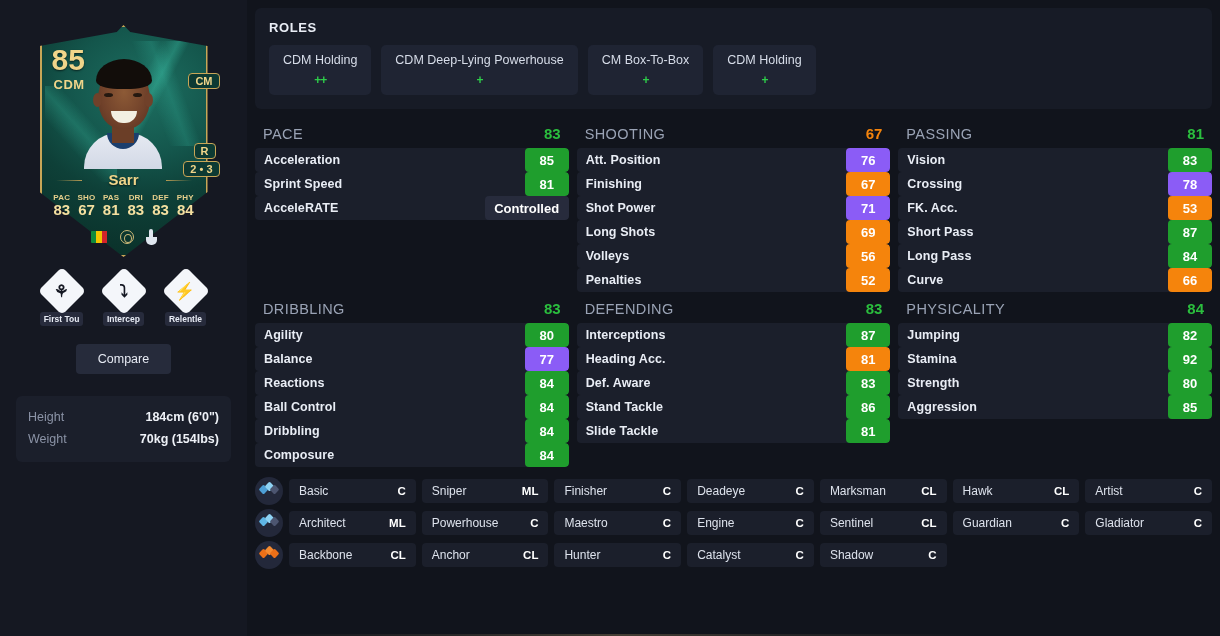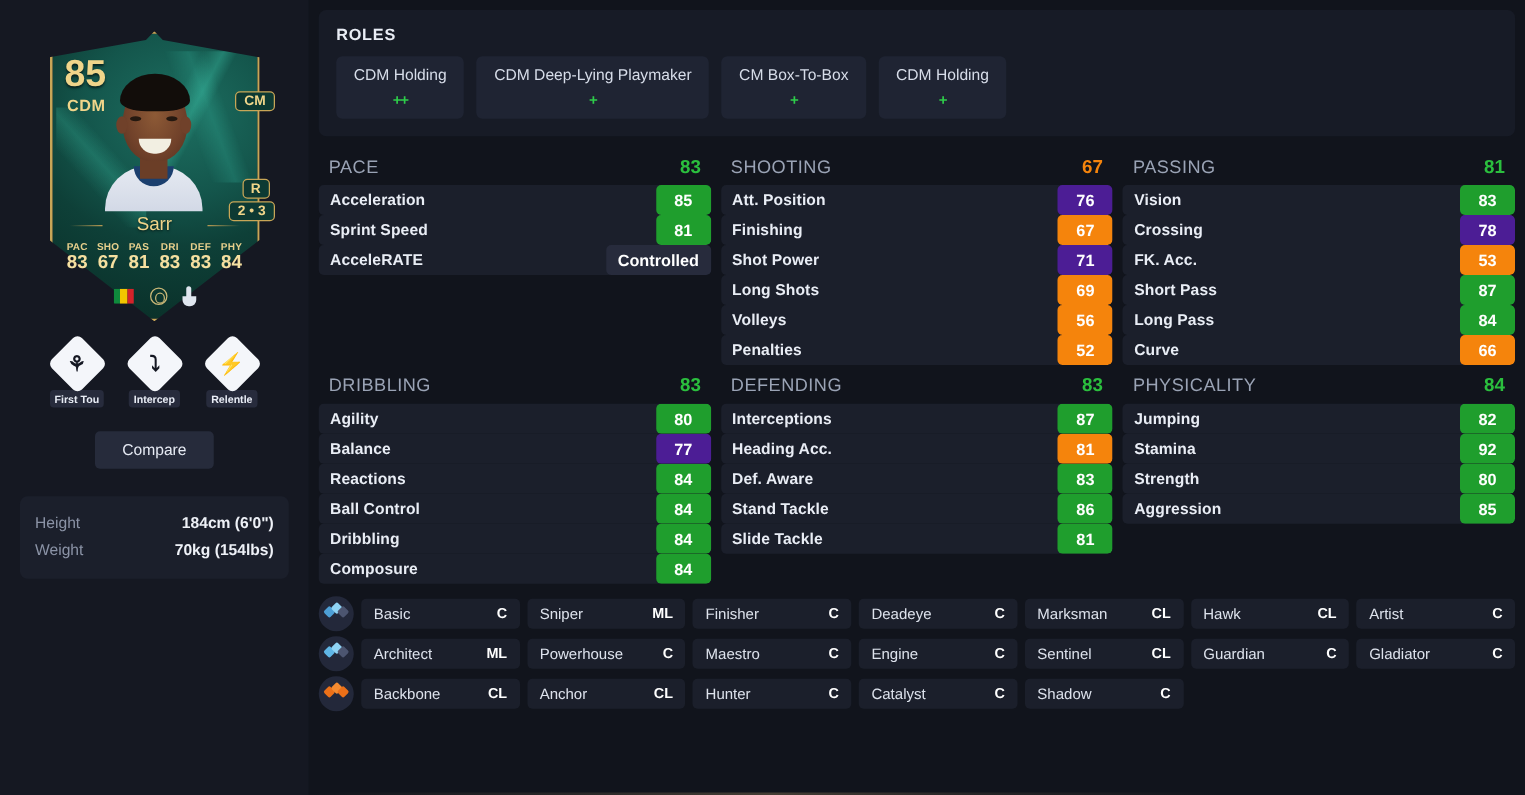--- a/index.html
+++ b/index.html
@@ -109,21 +109,21 @@
     position: absolute; left: 32px; top: 74px; width: 22px; height: 18px;
     background: #6b3e27;
   }
   .collar {
     position: absolute; left: 27px; top: 82px; width: 32px; height: 16px;
     background: #1b3f6e; border-radius: 0 0 16px 16px;
   }
   .card-name {
     position: absolute; left: 0; right: 0; top: 146px;
     text-align: center;
-    color: #f0d58a; font-size: 15px; font-weight: normal;
+    color: #f0d58a; font-size: 15px; font-weight: bold;
     text-shadow: 0 1px 2px rgba(0,0,0,.65);
   }
   .card-name::before, .card-name::after {
     content: ""; position: absolute; top: 50%; width: 26px; height: 1px;
     background: linear-gradient(90deg, transparent, #b79a52);
   }
   .card-name::before { left: 16px; }
   .card-name::after { right: 16px; transform: scaleX(-1); }
   .card-stats {
     position: absolute; left: 10px; right: 10px; top: 168px;
@@ -268,21 +268,21 @@
     display: flex; align-items: center;
     letter-spacing: .1px;
   }
   .stat-val {
     min-width: 44px; text-align: center;
     color: #ffffff; font-size: 13px; font-weight: bold;
     display: flex; align-items: center; justify-content: center;
     border-radius: 4px;
   }
   .v-green-d { background: #1f9e2d; }
-  .v-green-l { background: #4c1d95; text-align: right; }
+  .v-green-l { background: #8b5cf6; text-align: right; }
   .v-orange  { background: #f5840c; }
   .v-plain   { background: #272b3c; min-width: 84px; }
 
   
   .chem {
     margin: 8px 8px 0 8px;
     display: flex; flex-direction: column; gap: 4px;
   }
   .chem-row { display: flex; align-items: center; gap: 6px; }
   .chem-icon {
@@ -439,21 +439,21 @@
   <section class="main">
 
     <div class="roles-panel">
       <div class="roles-title">ROLES</div>
       <div class="roles-list">
         <div class="role-chip">
           <span>CDM Holding</span>
           <span class="role-plus">++</span>
         </div>
         <div class="role-chip">
-          <span>CDM Deep-Lying Playmaker</span>
+          <span>CDM Deep-Lying Powerhouse</span>
           <span class="role-plus">+</span>
         </div>
         <div class="role-chip">
           <span>CM Box-To-Box</span>
           <span class="role-plus">+</span>
         </div>
         <div class="role-chip">
           <span>CDM Holding</span>
           <span class="role-plus">+</span>
         </div>

